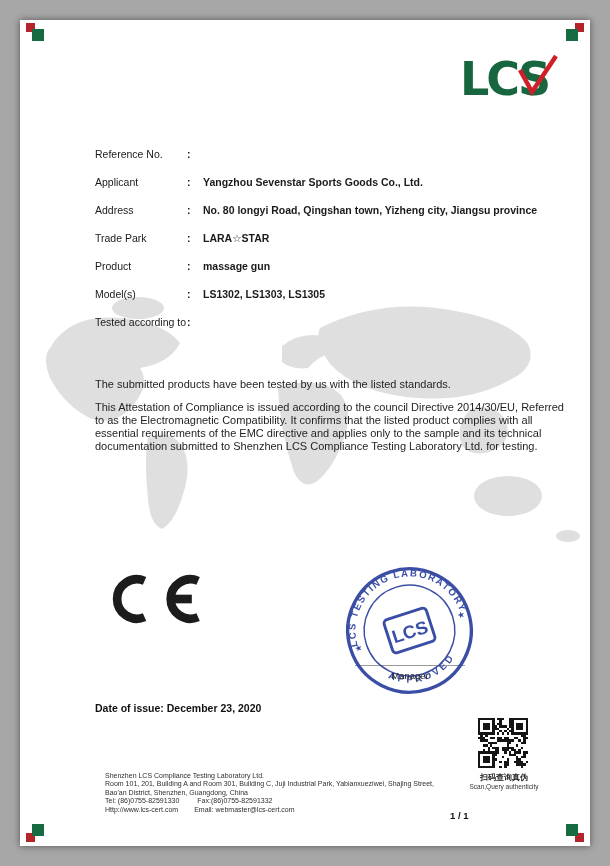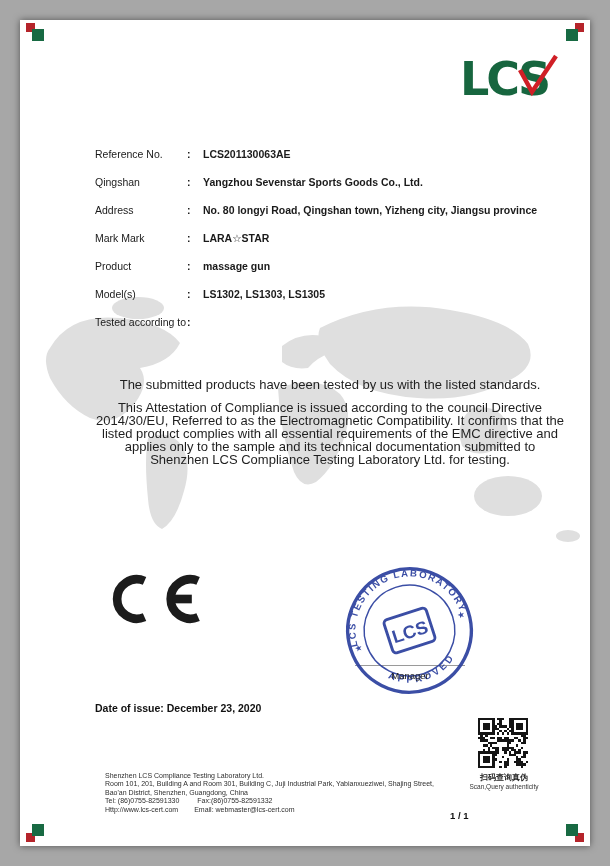--- a/index.html
+++ b/index.html
@@ -36,21 +36,21 @@
   .flabel { width:92px; flex:0 0 92px; }
   .fcolon { width:16px; flex:0 0 16px; font-weight:bold; }
   .fvalue { flex:1; font-weight:bold; }
   .fvalue .v2 { display:block; }
 
   .map {
     position:absolute; left:0; top:268px; width:570px; height:300px; z-index:0;
   }
 
   .paras { position:absolute; left:75px; top:358px; width:470px; z-index:2;
-    font-size:13px; line-height:13px; color:#1f1f1f;text-align:center; }
+    font-size:11px; line-height:13px; color:#1f1f1f; }
   .paras p { margin-bottom:10px; }
 
   .ce { position:absolute; left:82px; top:550px; z-index:2; }
 
   .stamp-wrap { position:absolute; left:322px; top:543px; z-index:2; }
   .stamp { transform:rotate(-18deg); opacity:.92; }
   .sign-line { position:absolute; left:335px; top:645px; width:110px; border-top:1px solid #9a9a9a; z-index:1; }
   .manager { position:absolute; left:335px; top:650px; width:110px; text-align:center;
     font-size:9.5px; color:#222; z-index:3; }
 
@@ -112,34 +112,33 @@
       <ellipse cx="488" cy="208" rx="34" ry="20"></ellipse>
       <ellipse cx="548" cy="248" rx="12" ry="6"></ellipse>
     </g>
   </svg>
 
 
   <div class="fields">
     <div class="frow">
       <span class="flabel">Reference No.</span>
       <span class="fcolon">:</span>
-      <span class="fvalue">LCS201130063AE</span>
-    </div>
-    <div class="frow">
-      <span class="flabel">Qingshan</span>
+    </div>
+    <div class="frow">
+      <span class="flabel">Applicant</span>
       <span class="fcolon">:</span>
       <span class="fvalue">Yangzhou Sevenstar Sports Goods Co., Ltd.</span>
     </div>
     <div class="frow">
       <span class="flabel">Address</span>
       <span class="fcolon">:</span>
       <span class="fvalue">No. 80 longyi Road, Qingshan town, Yizheng city, Jiangsu province</span>
     </div>
     <div class="frow">
-      <span class="flabel">Mark Mark</span>
+      <span class="flabel">Trade Park</span>
       <span class="fcolon">:</span>
       <span class="fvalue">LARA☆STAR</span>
     </div>
     <div class="frow">
       <span class="flabel">Product</span>
       <span class="fcolon">:</span>
       <span class="fvalue">massage gun</span>
     </div>
     <div class="frow">
       <span class="flabel">Model(s)</span>

